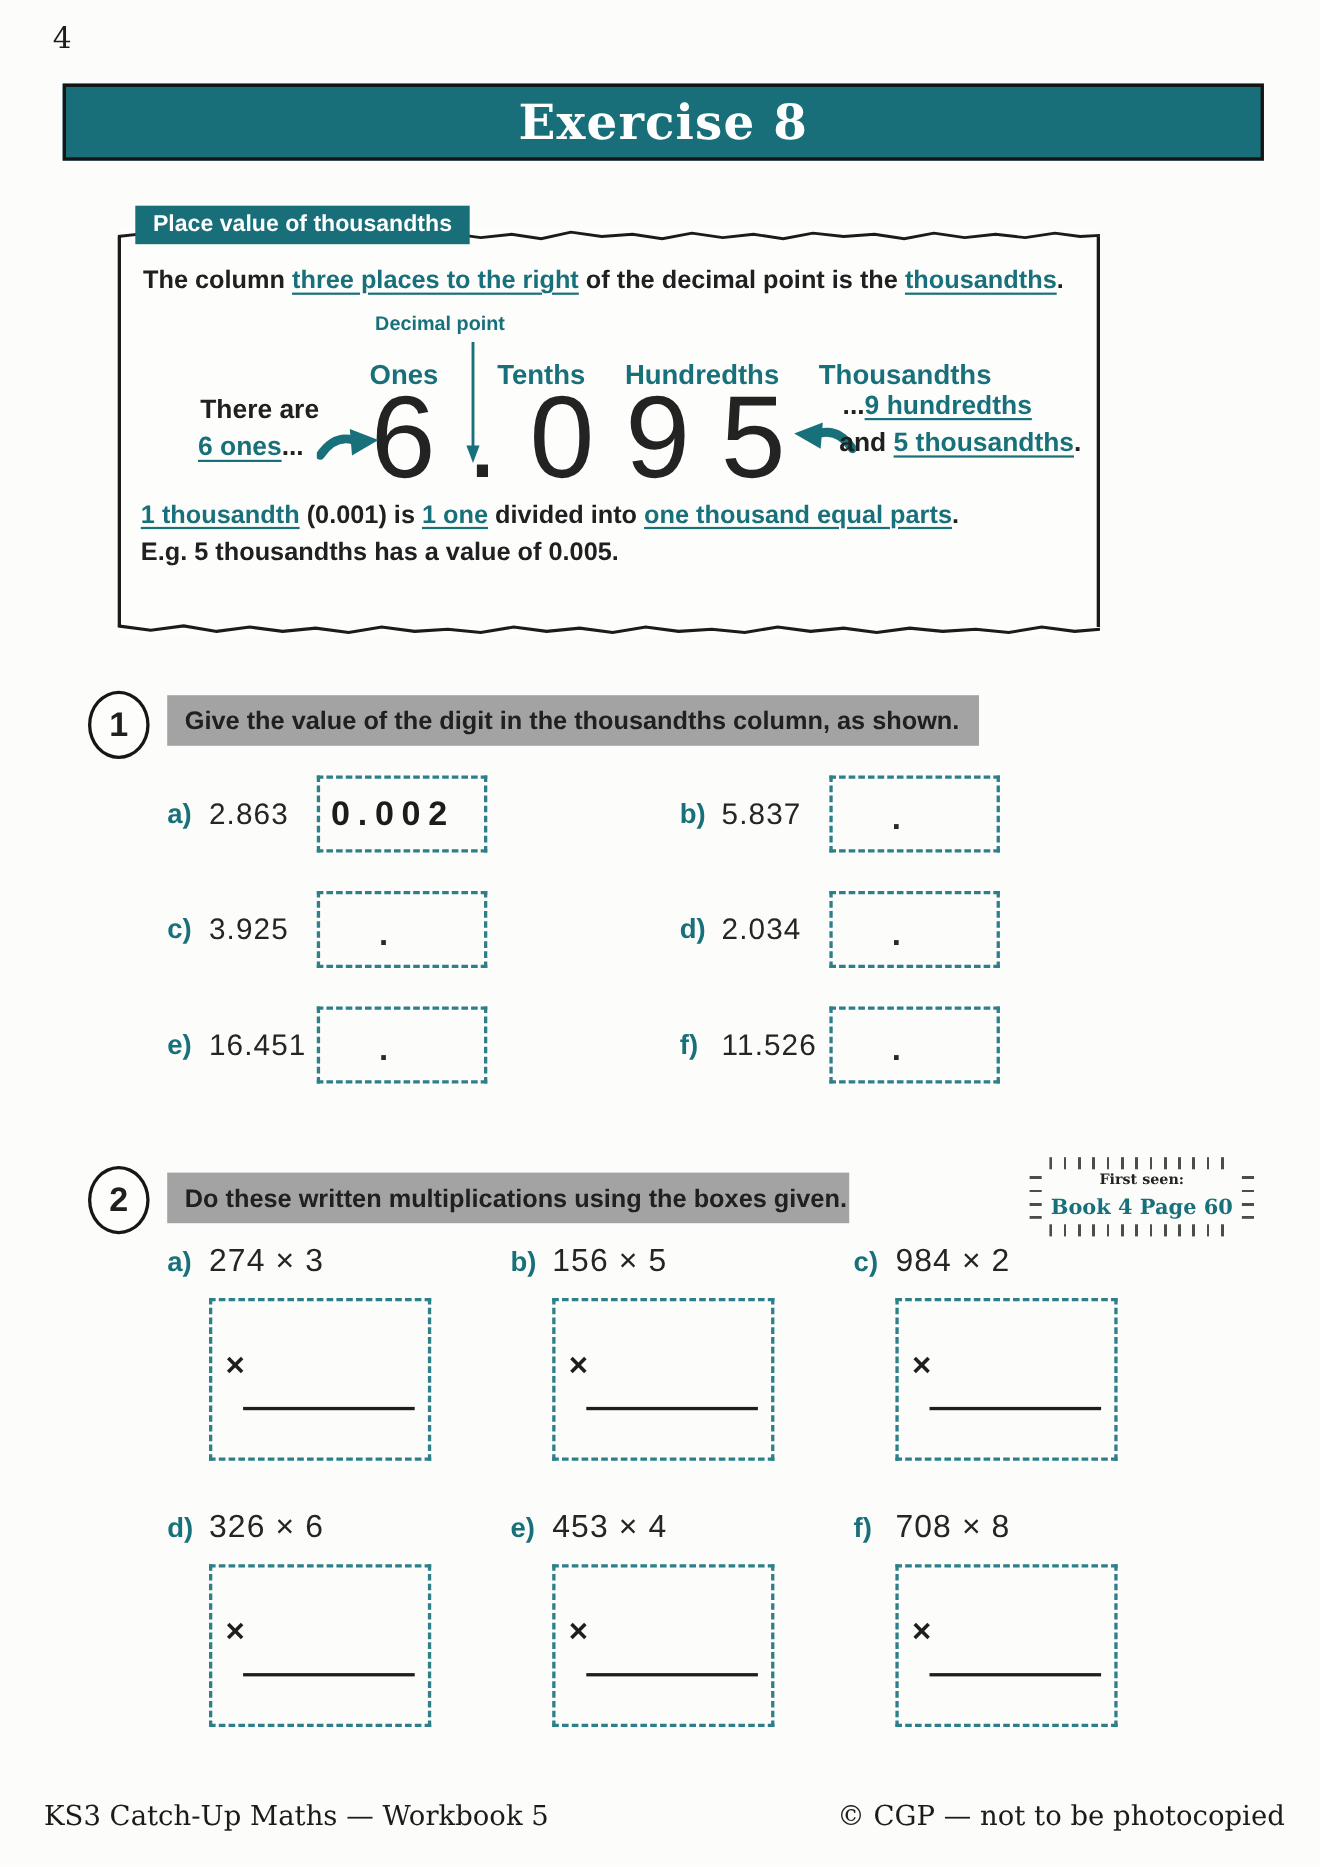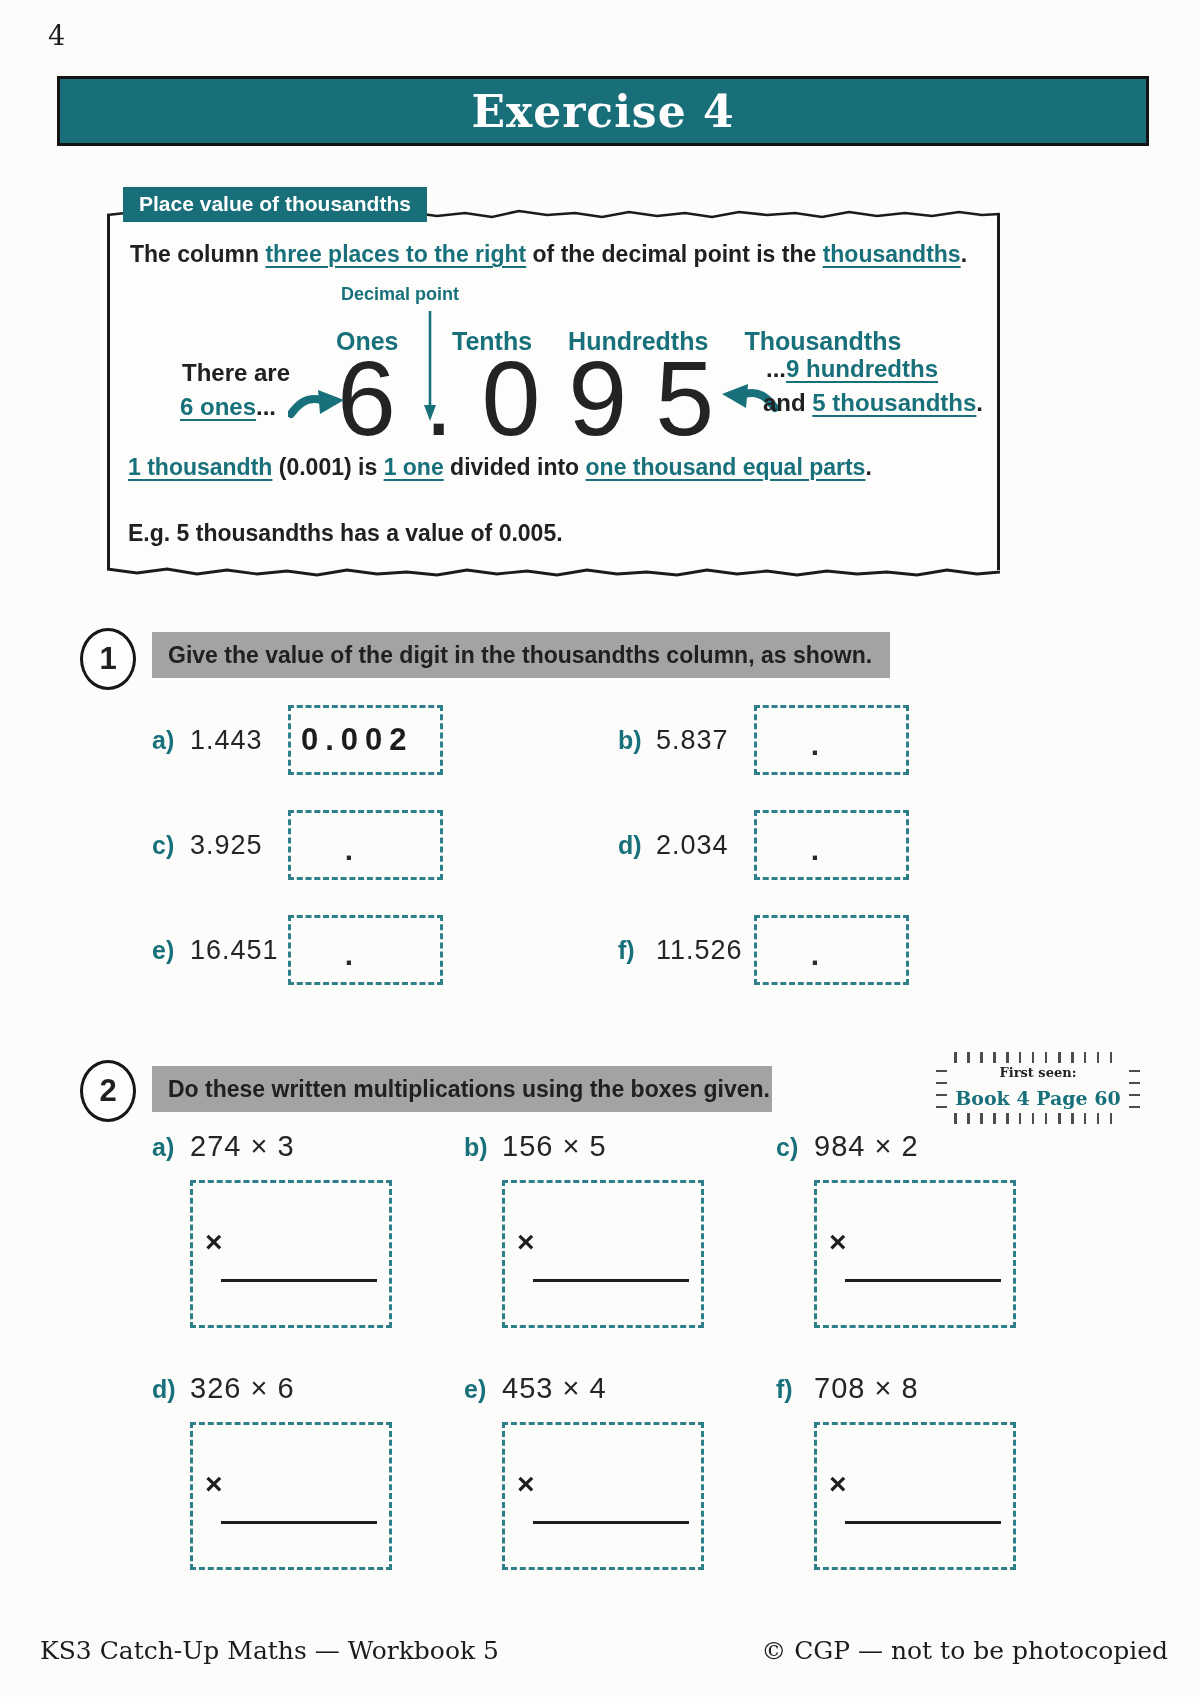--- a/index.html
+++ b/index.html
@@ -28,21 +28,21 @@
   .torn.top{top:-4px;}
   .torn.bot{bottom:-4px;}
   .infobox-label{
     left:16px;top:-20px;background:#186f79;color:#fff;
     font-weight:bold;font-size:21px;padding:5px 16px 6px 16px;z-index:3;
   }
   .rich{white-space:pre-wrap;}
   .tlink{color:#18707b;text-decoration:underline;text-decoration-thickness:2px;text-underline-offset:4px;}
   .intro{left:23px;top:34px;font-size:23px;font-weight:bold;}
   .fact{left:21px;top:247px;font-size:23px;font-weight:bold;}
-  .eg{left:21px;top:281px;font-size:23px;font-weight:bold;margin-top:32px;}
+  .eg{left:21px;top:281px;font-size:23px;font-weight:bold;}
   
   .teal-lab{color:#18707b;font-weight:bold;}
   .dp-label{left:234px;top:77px;font-size:18px;}
   .down-arrow{left:316px;top:104px;}
   .ones-label{left:229px;top:120px;font-size:25px;}
   .dec-labels{left:345px;top:120px;display:flex;gap:36px;font-size:25px;text-align:center;}
   .digits{left:230px;top:138px;display:flex;align-items:flex-end;gap:28px;line-height:1;
           font-size:106px;color:#232323;}
   .note{font-size:24px;font-weight:bold;}
   .note-l1{left:75px;top:152px;}
@@ -116,21 +116,21 @@
   .footer-right{right:32px;top:1636px;font-family:"DejaVu Serif",serif;font-size:25px;color:#1b1b1b;text-align:right;}
 </style>
 </head>
 <body>
 
 <div class="page">
 
   <div class="abs page-num">4</div>
 
   <div class="abs banner">
-    <span>Exercise 4</span>
+    <span>Exercise 8</span>
   </div>
 
   <div class="abs infobox">
     <svg class="abs torn top" viewBox="0 0 893 20" preserveAspectRatio="none">
       <polyline fill="none" stroke="#1b1b1b" stroke-width="2.6" points="0,12 28,9 55,13 82,8 110,12 138,10 165,14 192,9 220,12 248,10 275,14 300,9 330,13 358,10 385,14 412,8 440,12 468,10 495,14 522,9 550,13 578,10 605,14 632,9 660,12 688,10 715,14 742,9 770,13 798,10 825,13 852,9 875,12 893,11"></polyline>
     </svg>
     <svg class="abs torn bot" viewBox="0 0 893 20" preserveAspectRatio="none">
       <polyline fill="none" stroke="#1b1b1b" stroke-width="2.8" points="0,7 30,11 60,7 90,12 120,8 150,12 180,9 210,13 240,8 270,12 300,10 330,13 360,8 390,12 420,9 450,13 480,8 510,12 540,10 570,13 600,8 630,12 660,9 690,13 720,9 750,12 780,10 810,13 840,8 870,12 893,10"></polyline>
     </svg>
     <div class="abs edge-l"></div>
@@ -175,21 +175,21 @@
 
     <div class="abs fact rich"><span class="tlink">1 thousandth</span><span> (0.001) is </span><span class="tlink">1 one</span><span> divided into </span><span class="tlink">one thousand equal parts</span><span>.</span></div>
     <div class="abs eg">E.g. 5 thousandths has a value of 0.005.</div>
   </div>
 
   <div class="abs qnum q1">1</div>
   <div class="abs prompt p1">Give the value of the digit in the thousandths column, as shown.</div>
   <div class="abs" id="q1-grid">
       <div class="q1-cell">
         <span class="item-label">a)</span>
-        <span class="item-value">1.443</span>
+        <span class="item-value">2.863</span>
         <span class="answer-box">
           <span class="answer">0.002</span>
         </span>
       </div>
       <div class="q1-cell">
         <span class="item-label">b)</span>
         <span class="item-value">5.837</span>
         <span class="answer-box">
           <span class="dot">.</span>
         </span>

